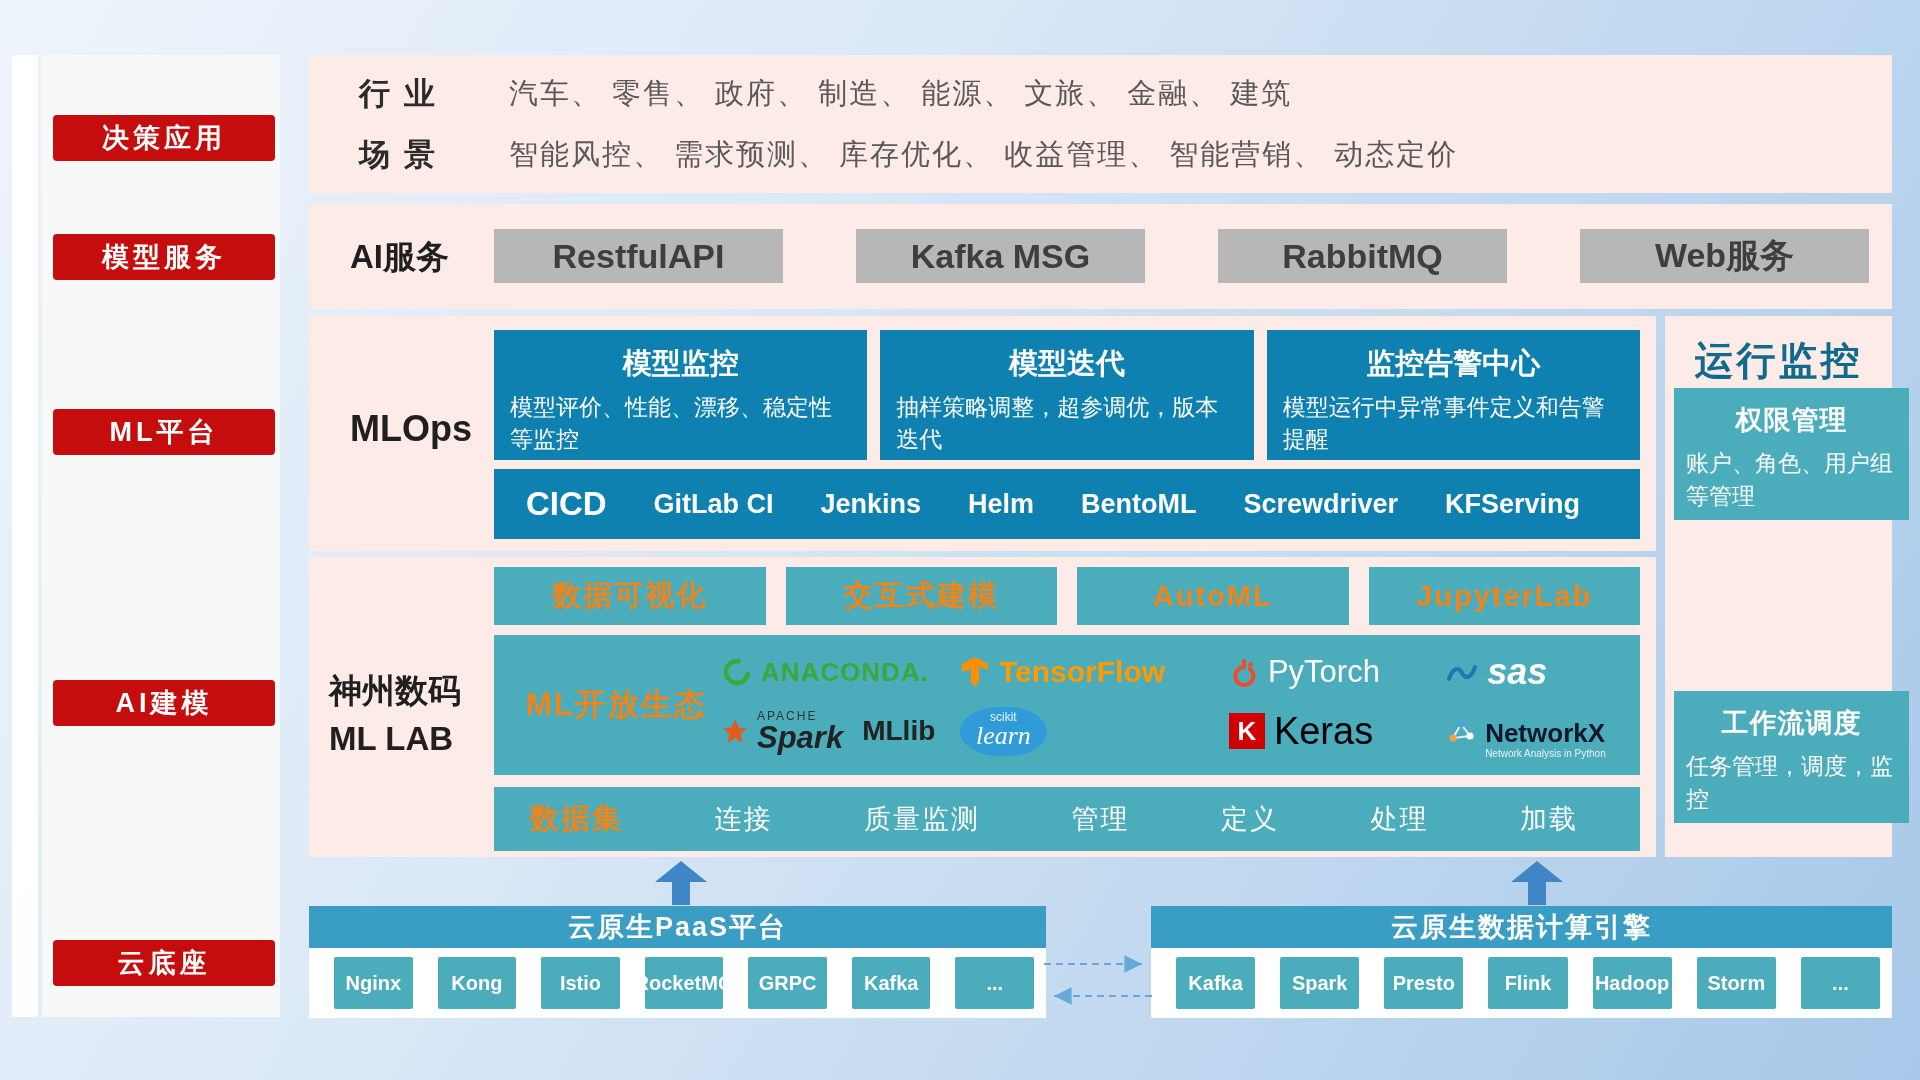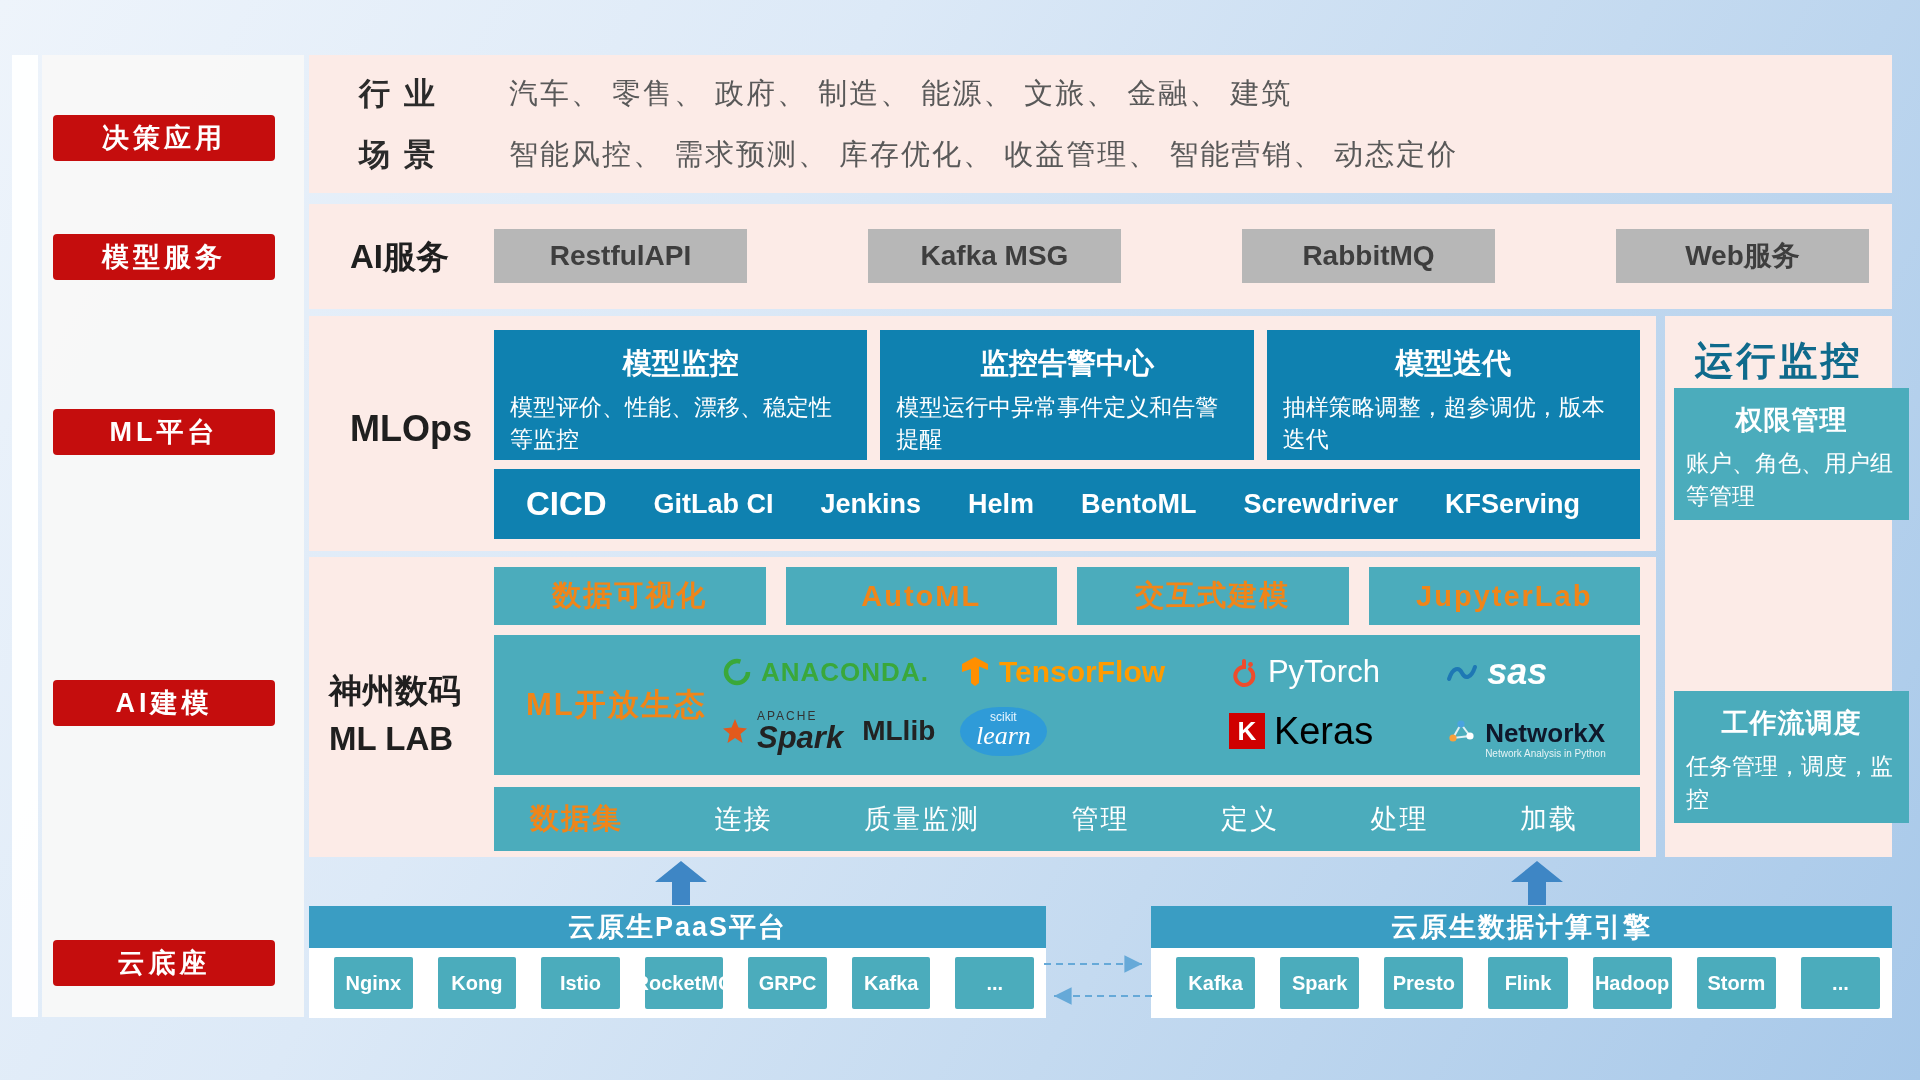--- a/index.html
+++ b/index.html
@@ -6,37 +6,37 @@
   body{
     font-family:"Liberation Sans","DejaVu Sans",sans-serif;
     background:#cfe2f3;
   }
   .stage{
     position:relative;width:1920px;height:1080px;overflow:hidden;
     background:linear-gradient(120deg,#eef4fb 0%,#dce9f7 35%,#c4daf0 65%,#a7c8e9 100%);
   }
   
   .left-strip{position:absolute;left:12px;top:55px;width:26px;height:962px;background:rgba(255,255,255,.95);}
-  .sidebar{position:absolute;left:42px;top:55px;width:262px;height:962px;background:rgba(248,248,248,.96);}
+  .sidebar{position:absolute;left:42px;top:55px;width:238px;height:962px;background:rgba(248,248,248,.96);}
   .red-btn{
     position:absolute;left:11px;width:222px;height:46px;background:#c50d0d;color:#fff;
     font-weight:bold;font-size:27px;letter-spacing:4px;display:flex;align-items:center;justify-content:center;border-radius:4px;
   }
   
   .panel{position:absolute;background:#fcebe7;}
   
   .industry-panel{left:309px;top:55px;width:1583px;height:138px;display:flex;flex-direction:column;justify-content:space-around;padding:8px 0 8px 50px;box-sizing:border-box;}
   .ind-row{display:flex;align-items:center;}
   .ind-label{width:112px;margin-right:38px;font-size:31px;font-weight:bold;color:#2b2b2b;letter-spacing:14px;flex:none;}
   .ind-text{font-size:29px;color:#595959;letter-spacing:2px;}
   
   .service-panel{left:309px;top:204px;width:1583px;height:105px;}
   .service-label{position:absolute;left:41px;top:31px;font-size:33px;font-weight:bold;color:#1f1f1f;}
   .service-buttons{position:absolute;left:185px;right:23px;top:25px;display:flex;justify-content:space-between;}
-  .gray-btn{width:253px;height:54px;background:#b7b7b7;color:#3e3e3e;font-weight:bold;font-size:28px;display:flex;align-items:center;justify-content:center;}
+  .gray-btn{width:289px;height:54px;background:#b7b7b7;color:#3e3e3e;font-weight:bold;font-size:34px;display:flex;align-items:center;justify-content:center;}
   
   .mlops-panel{left:309px;top:316px;width:1347px;height:235px;}
   .mlops-label{position:absolute;left:41px;top:92px;font-size:36px;font-weight:bold;color:#1f1f1f;}
   .mlops-cards{position:absolute;left:185px;top:14px;width:1146px;height:130px;display:flex;gap:13px;}
   .mlops-card{flex:1;background:#0f81b0;color:#fff;padding:10px 16px;box-sizing:border-box;}
   .mlops-card .ttl{text-align:center;font-size:29px;font-weight:bold;margin:4px 0 8px;}
   .mlops-card .dsc{font-size:23px;line-height:1.38;}
   .cicd-bar{position:absolute;left:185px;top:153px;width:1146px;height:70px;background:#0f81b0;color:#fff;display:flex;align-items:center;justify-content:space-between;padding:0 60px 0 32px;box-sizing:border-box;}
   .cicd-label{font-size:33px;font-weight:bold;}
   .cicd-tool{font-size:27px;font-weight:600;}
@@ -127,48 +127,48 @@
   </div>
 
   <div class="panel mlops-panel">
     <div class="mlops-label">MLOps</div>
     <div class="mlops-cards">
       <div class="mlops-card">
         <div class="ttl">模型监控</div>
         <div class="dsc">模型评价、性能、漂移、稳定性等监控</div>
       </div>
       <div class="mlops-card">
+        <div class="ttl">模型迭代</div>
+        <div class="dsc">抽样策略调整，超参调优，版本迭代</div>
+      </div>
+      <div class="mlops-card">
         <div class="ttl">监控告警中心</div>
         <div class="dsc">模型运行中异常事件定义和告警提醒</div>
-      </div>
-      <div class="mlops-card">
-        <div class="ttl">模型迭代</div>
-        <div class="dsc">抽样策略调整，超参调优，版本迭代</div>
       </div>
     </div>
     <div class="cicd-bar">
       <span class="cicd-label">CICD</span>
       <span class="cicd-tool">GitLab CI</span>
       <span class="cicd-tool">Jenkins</span>
       <span class="cicd-tool">Helm</span>
       <span class="cicd-tool">BentoML</span>
       <span class="cicd-tool">Screwdriver</span>
       <span class="cicd-tool">KFServing</span>
     </div>
   </div>
 
   <div class="panel mllab-panel">
     <div class="mllab-label">
       <div>神州数码</div>
       <div>ML LAB</div>
     </div>
     <div class="mllab-tools">
       <div class="mllab-tool">数据可视化</div>
+      <div class="mllab-tool">交互式建模</div>
       <div class="mllab-tool">AutoML</div>
-      <div class="mllab-tool">交互式建模</div>
       <div class="mllab-tool">JupyterLab</div>
     </div>
 
     <div class="eco-box">
       <div class="eco-label">ML开放生态</div>
       <div class="eco-logos">
 
         <div class="logo">
           <svg width="30" height="30" viewBox="0 0 30 30">
               <circle cx="15" cy="15" r="11" fill="none" stroke="#3aa83a" stroke-width="4.5" stroke-dasharray="55 14"></circle>

